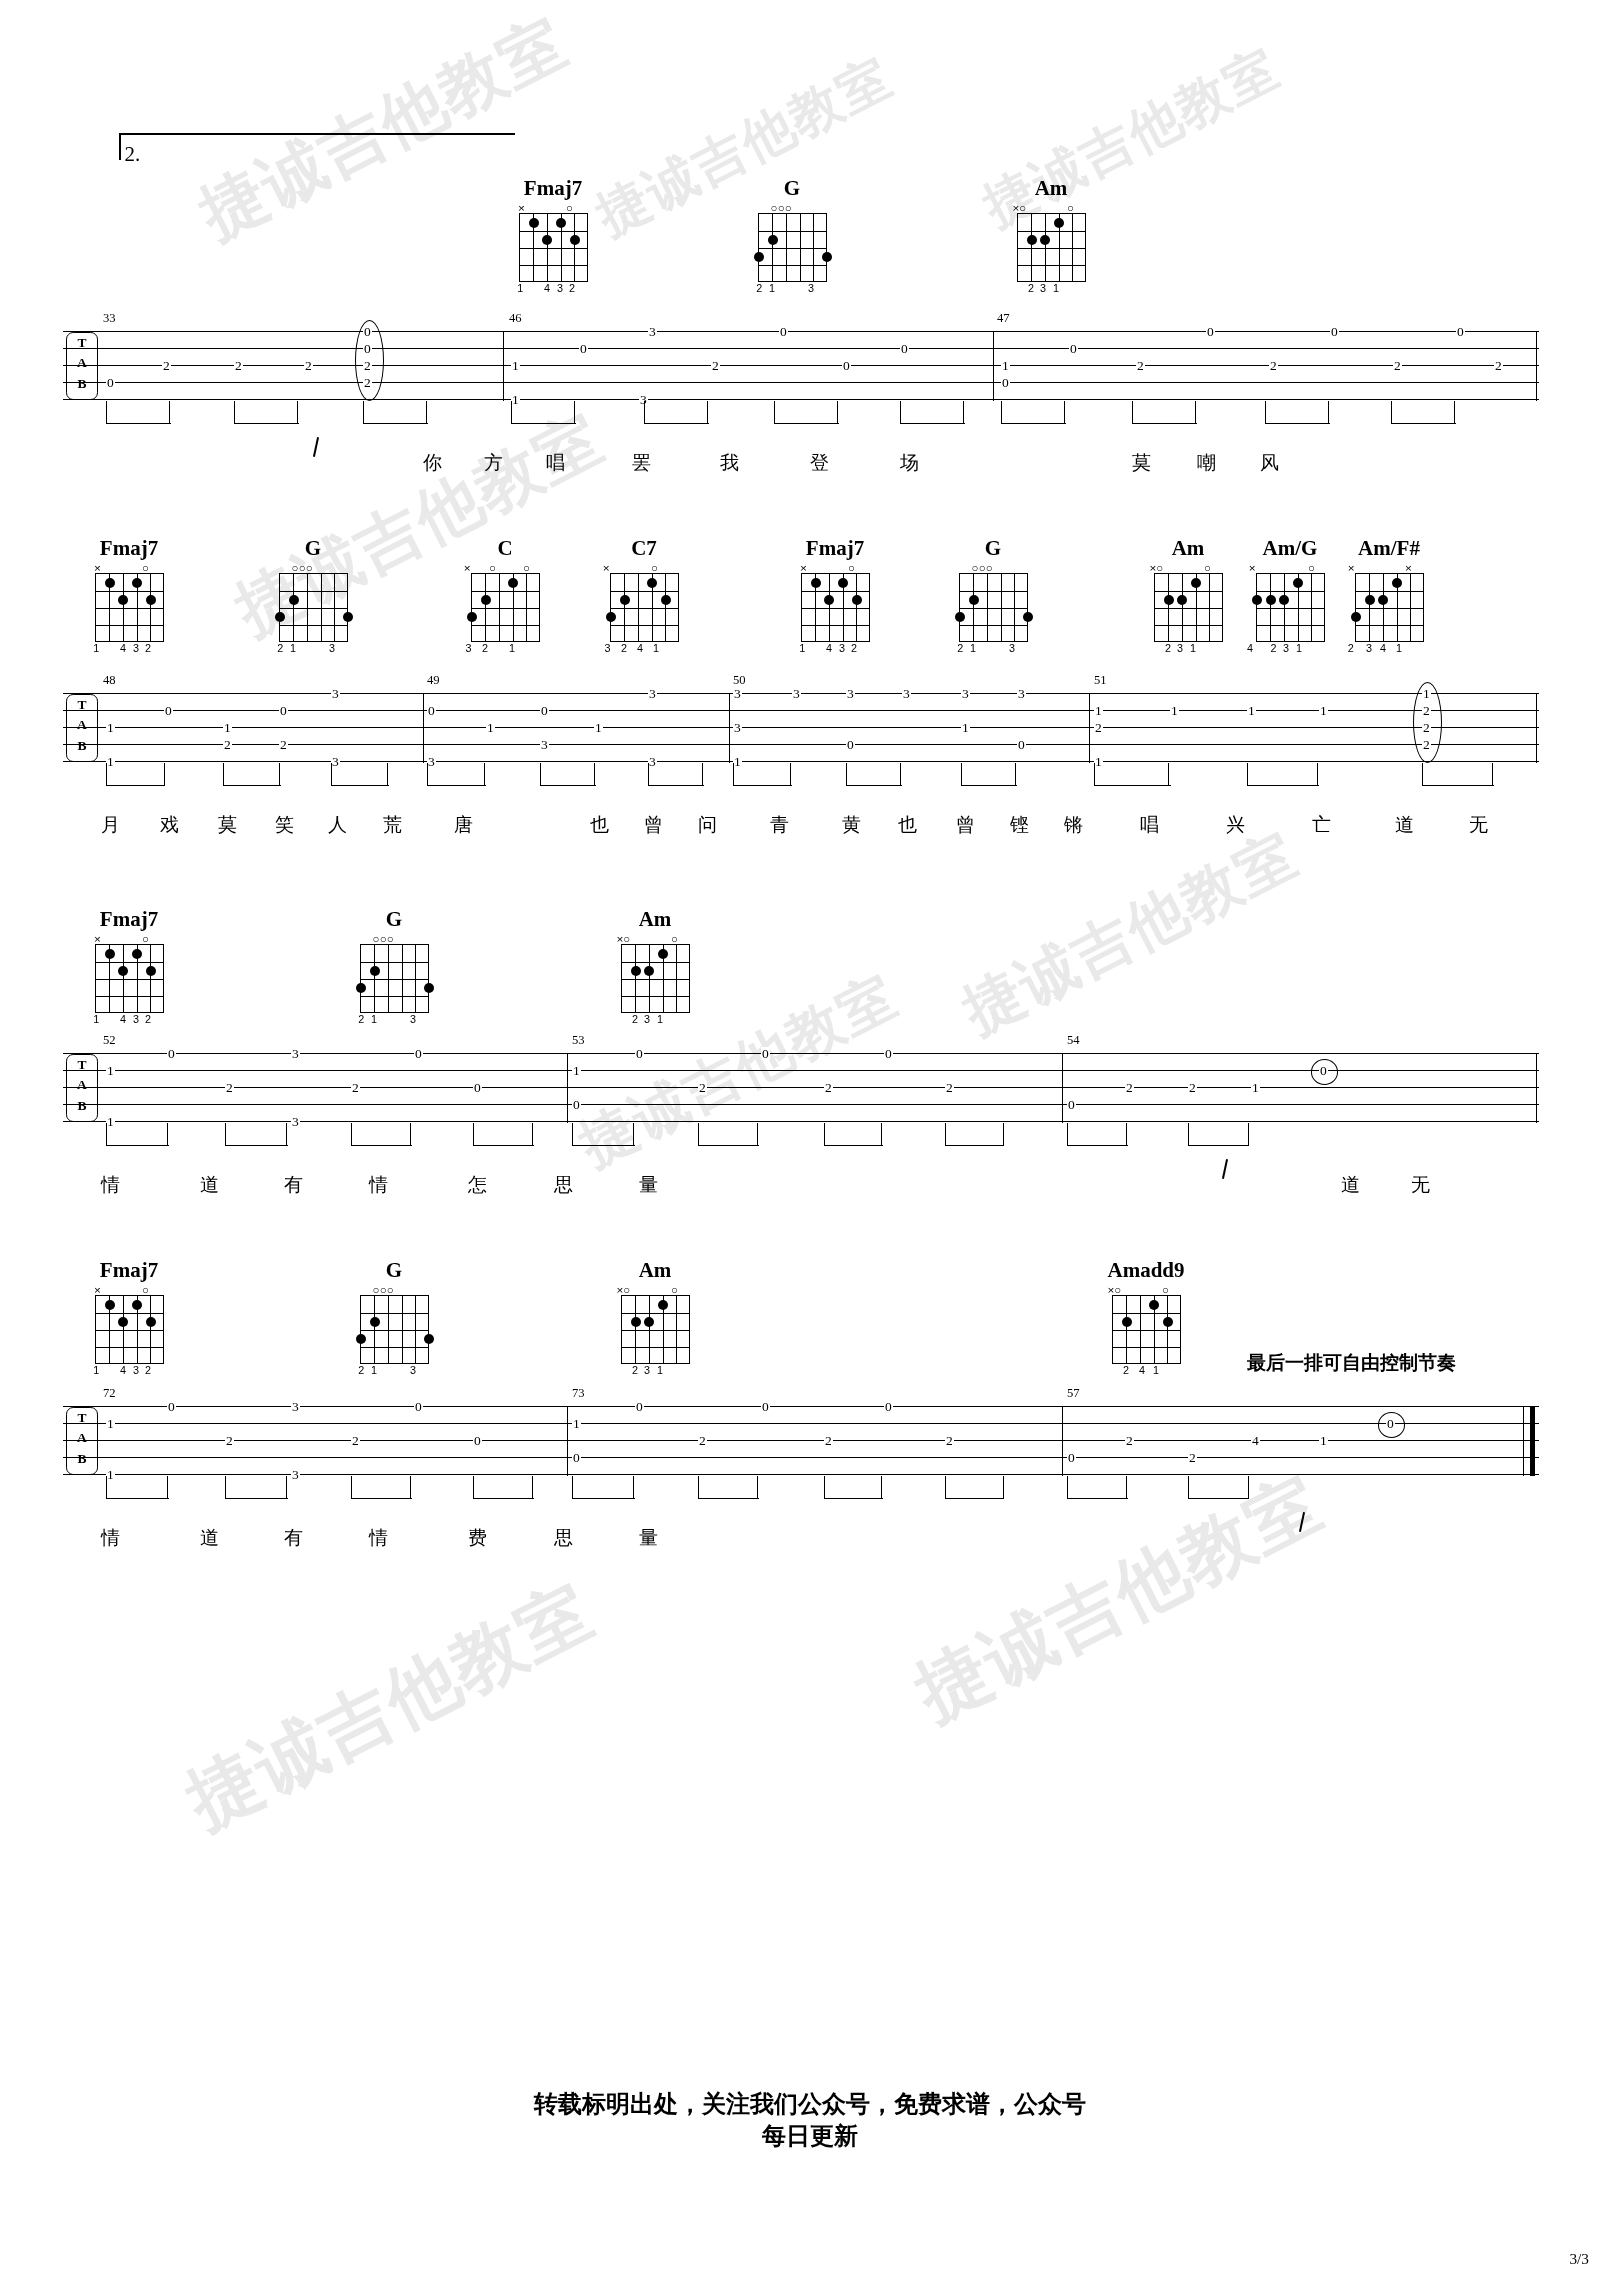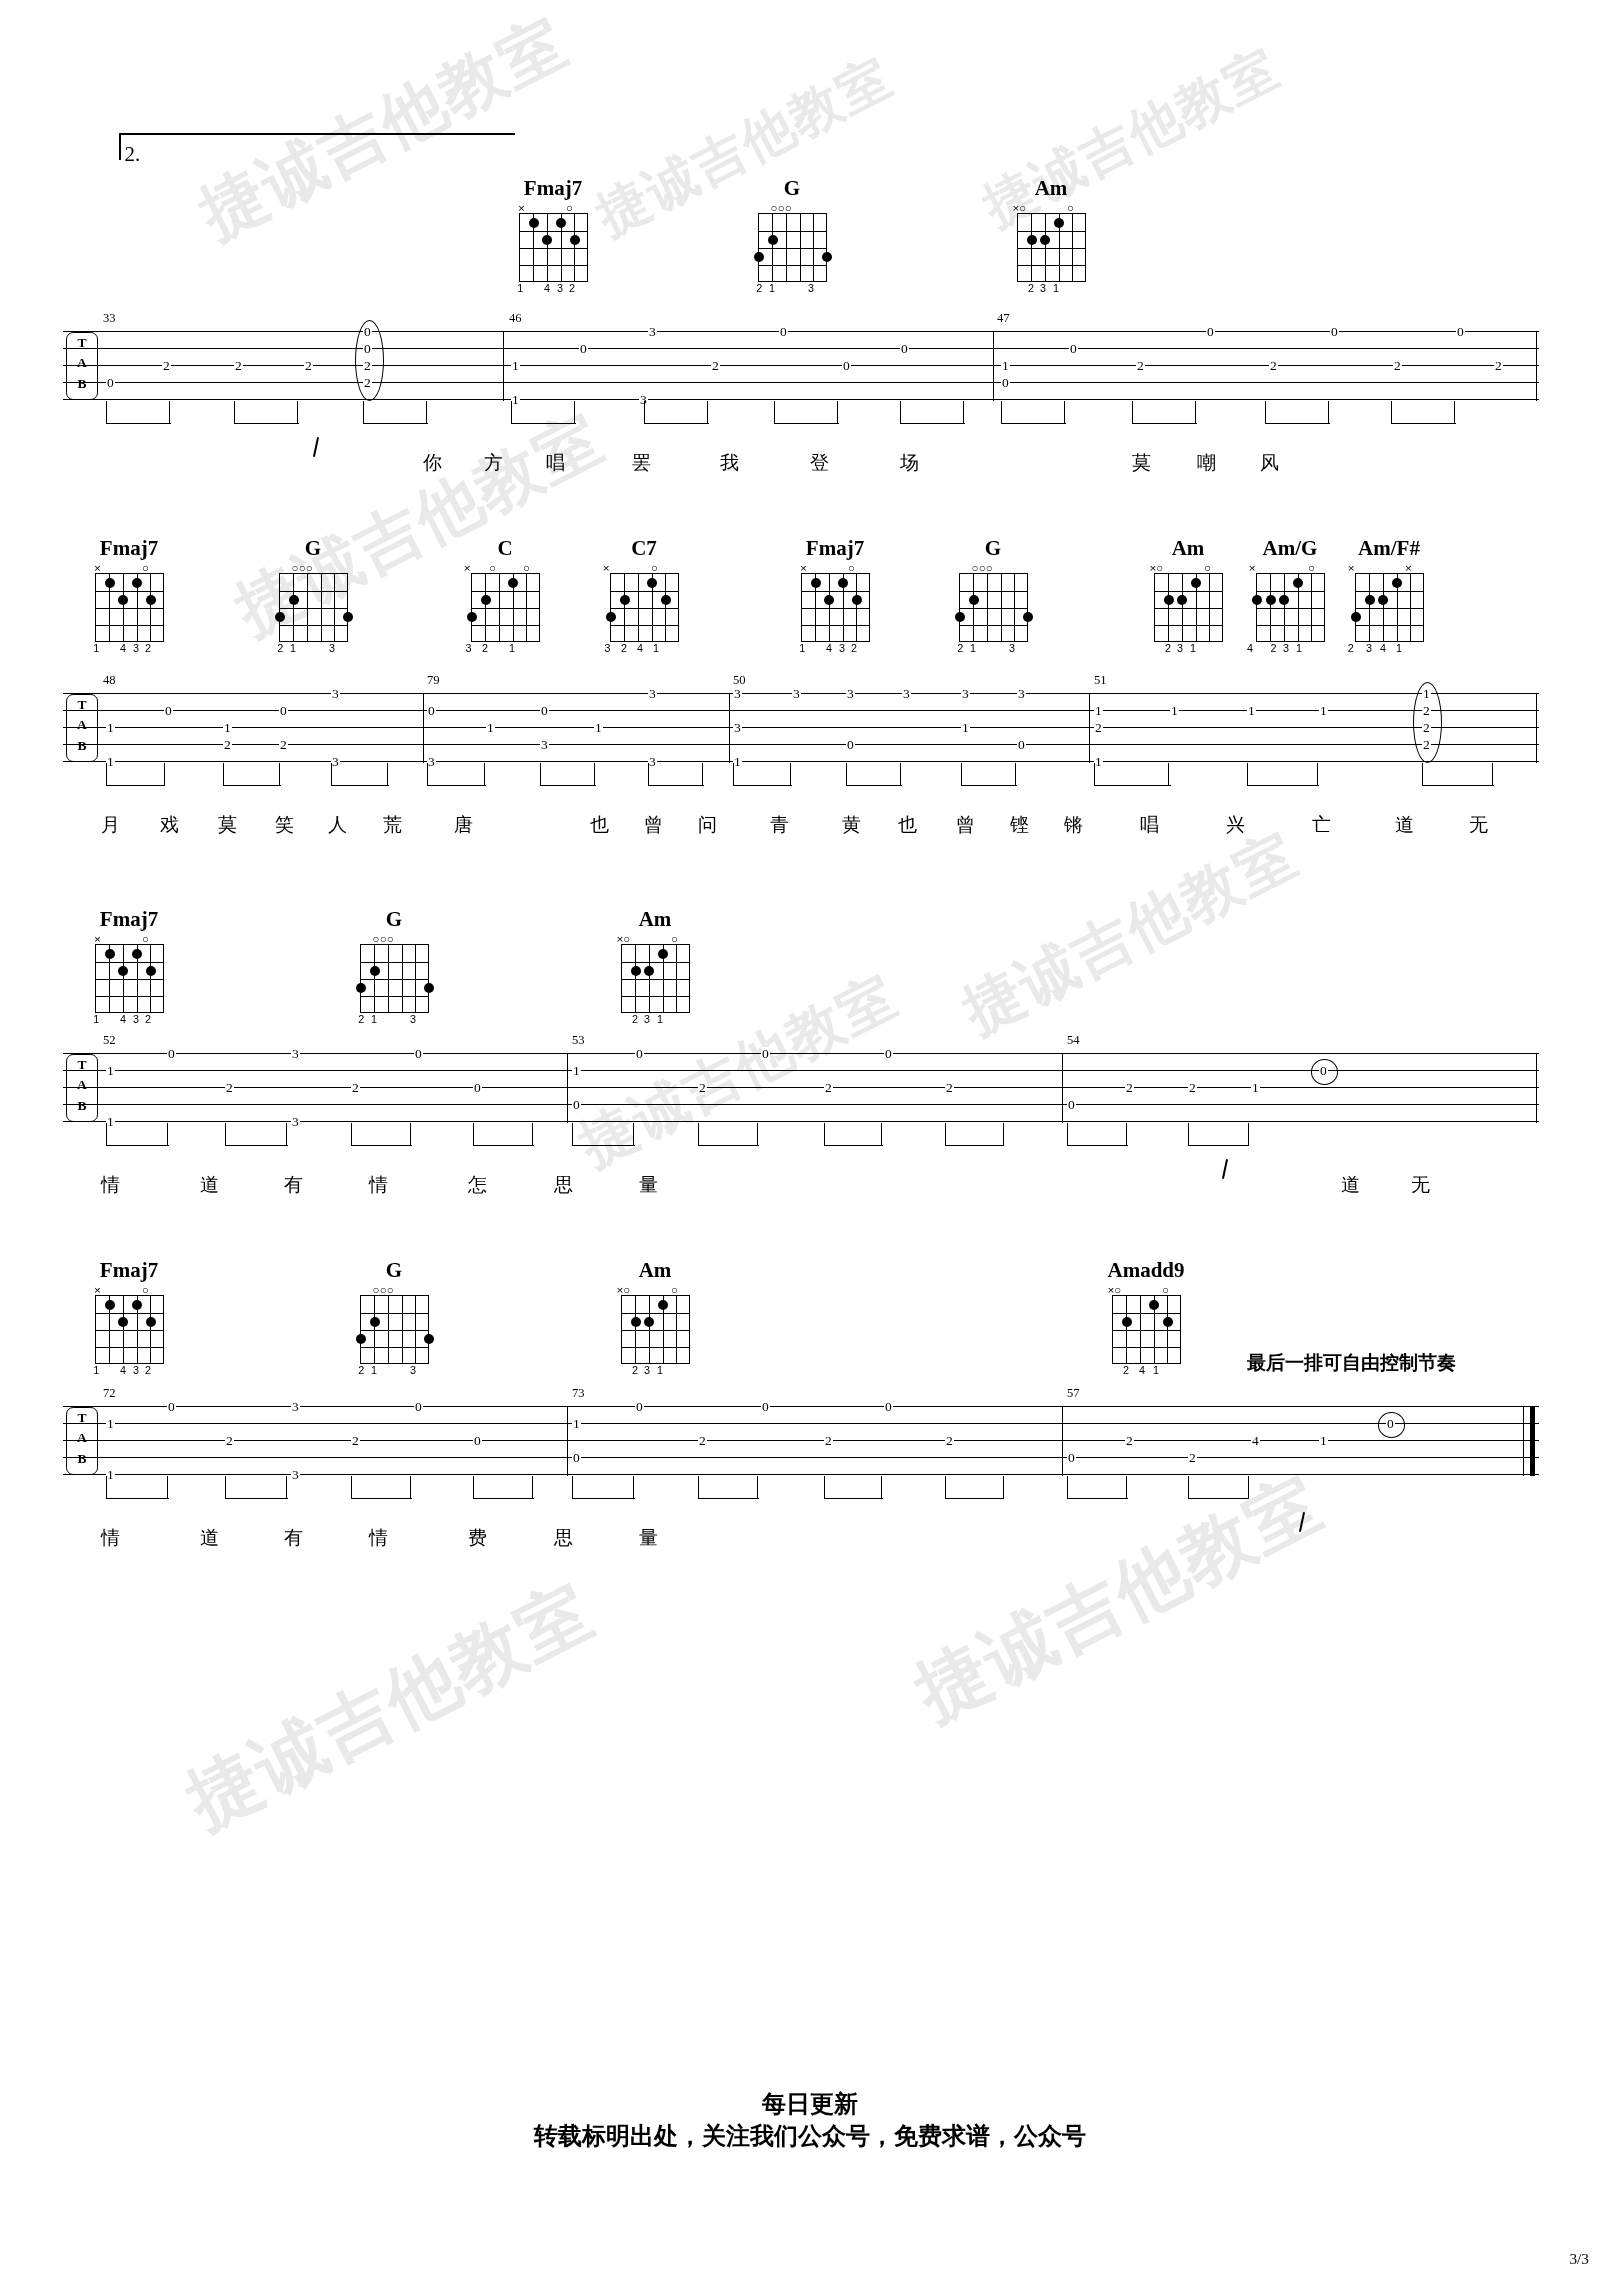--- a/index.html
+++ b/index.html
@@ -484,21 +484,21 @@
       <div class="tabbracket"></div>
       <div class="tabword t">T</div>
       <div class="tabword a">A</div>
       <div class="tabword b">B</div>
       <div class="endbar" style="left:360px;"></div>
       <div class="endbar" style="left:666px;"></div>
       <div class="endbar" style="left:1026px;"></div>
       <div class="endbar" style="left:1473px;"></div>
 
       <div class="measnum" style="left:40px;top:-20px;">48</div>
-      <div class="measnum" style="left:364px;top:-20px;">79</div>
+      <div class="measnum" style="left:364px;top:-20px;">49</div>
       <div class="measnum" style="left:670px;top:-20px;">50</div>
       <div class="measnum" style="left:1031px;top:-20px;">51</div>
 
       <div class="num" style="left:43px;top:28px;">1</div>
       <div class="num" style="left:43px;top:62px;">1</div>
       <div class="num" style="left:101px;top:10.8px;">0</div>
       <div class="num" style="left:160px;top:28px;">1</div>
       <div class="num" style="left:216px;top:10.8px;">0</div>
       <div class="num" style="left:268px;top:-6.3px;">3</div>
       <div class="num" style="left:160px;top:45px;">2</div>
@@ -951,19 +951,19 @@
     <div class="lyric" style="left:38px;top:119px;">情</div>
     <div class="lyric" style="left:137px;top:119px;">道</div>
     <div class="lyric" style="left:221px;top:119px;">有</div>
     <div class="lyric" style="left:306px;top:119px;">情</div>
     <div class="lyric" style="left:405px;top:119px;">费</div>
     <div class="lyric" style="left:491px;top:119px;">思</div>
     <div class="lyric" style="left:576px;top:119px;">量</div>
   </div>
 
   <div class="footer" style="top:2088px;">
+    <div>转载标明出处，关注我们公众号，免费求谱，公众号</div>
     <div>每日更新</div>
-    <div>转载标明出处，关注我们公众号，免费求谱，公众号</div>
   </div>
   <div class="pagenum">3/3</div>
 
 </div>
 
 
 </body></html>

